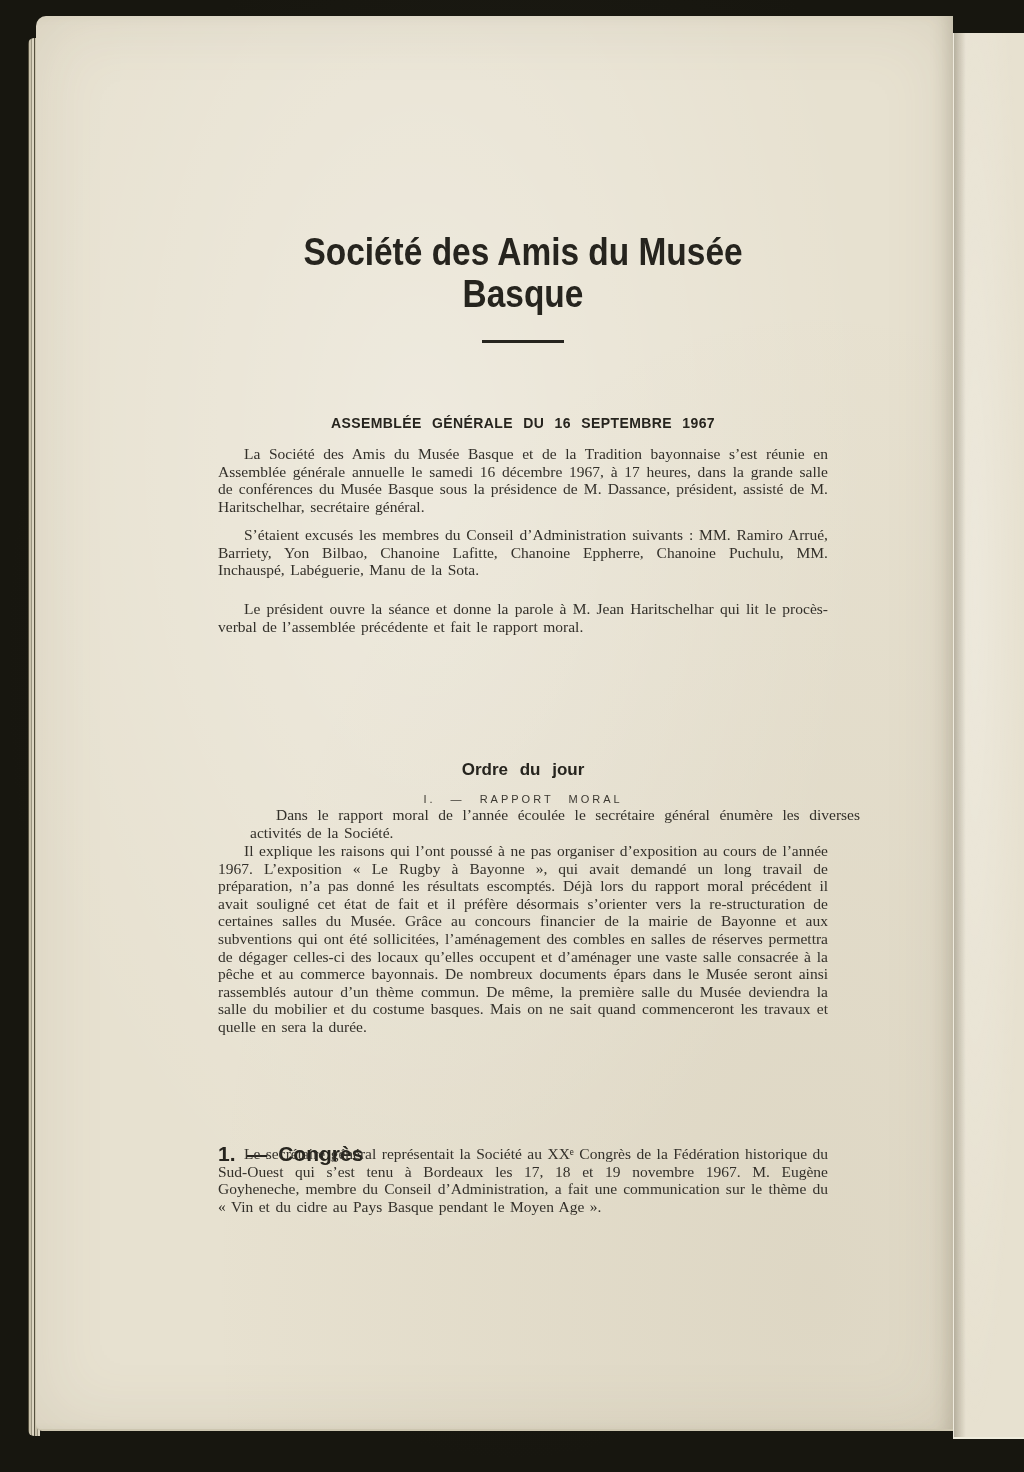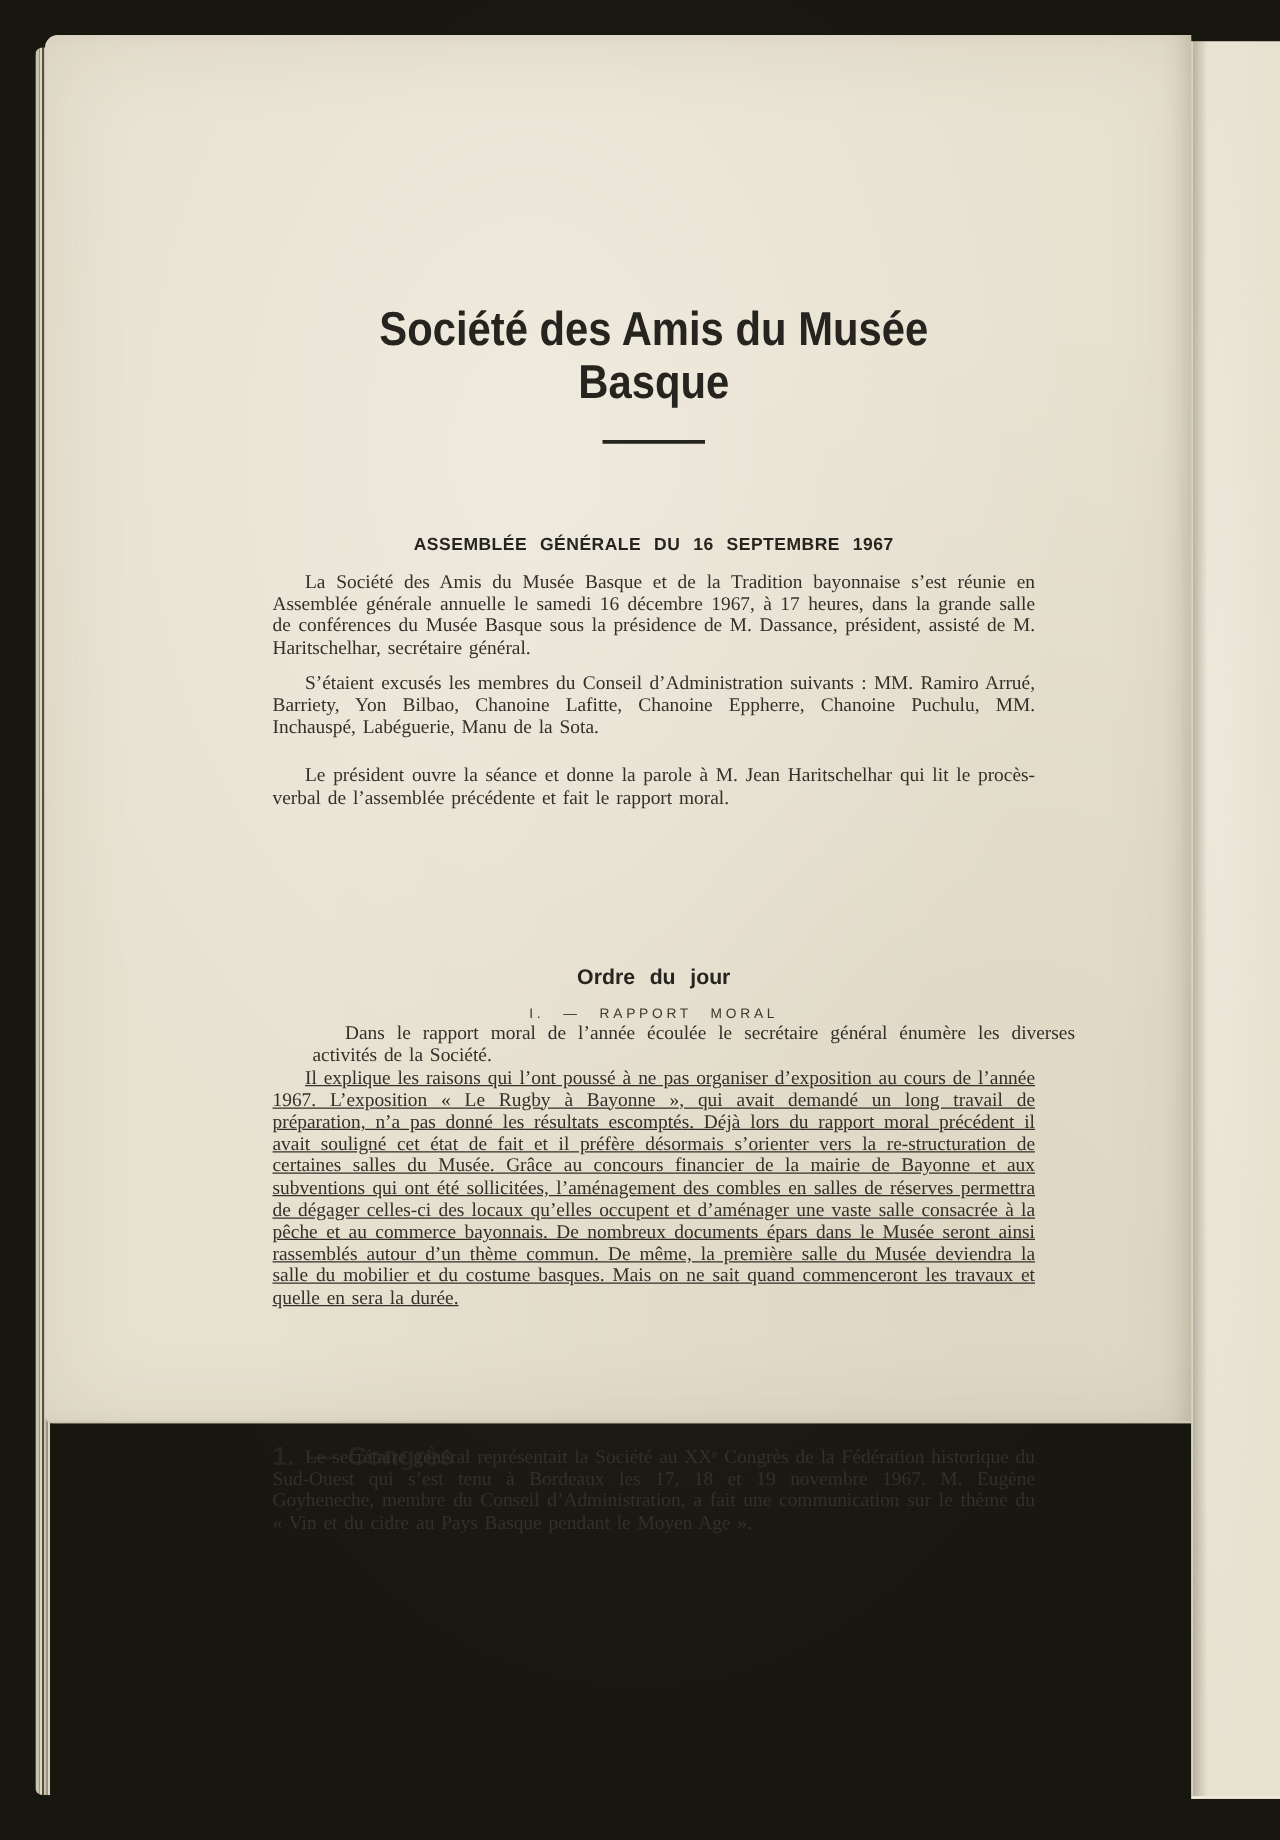--- a/index.html
+++ b/index.html
@@ -23,21 +23,21 @@
   
   .page-stack-edge{
     position:absolute;left:28px;top:38px;width:12px;height:1398px;
     background:repeating-linear-gradient(to right,
       #55503f 0 1px,#c9c2ac 1px 3px,#9a9480 3px 4px,#ddd6c2 4px 6px);
     border-radius:6px 0 0 6px;
   }
 
   
   .page{
-    position:absolute;left:36px;top:28px;width:917px;height:1111px;
+    position:absolute;left:36px;top:16px;width:917px;height:1415px;
     background:
       radial-gradient(ellipse at 42% 30%, rgba(255,255,255,.30), rgba(255,255,255,0) 60%),
       radial-gradient(ellipse at 85% 90%, rgba(140,125,90,.10), rgba(0,0,0,0) 55%),
       var(--paper);
     border-radius:10px 0 0 6px;
     border-bottom:2px solid #cdc6b0;
     box-shadow:inset 0 0 70px rgba(125,112,82,.14), inset -14px 0 18px -10px rgba(95,86,62,.25);
   }
 
   
@@ -91,21 +91,21 @@
     font-weight:400;font-size:11px;letter-spacing:3px;word-spacing:9px;
     color:#3b3831;
   }
   .section-heading{
     top:1126px;text-align:left;
     font-family:"Liberation Sans","DejaVu Sans",sans-serif;
     font-weight:700;font-size:21px;word-spacing:5px;
     color:var(--ink-strong);
   }
   .p1{top:418px;margin-top:11px;} .p2{top:510px;} .p3{top:584px;}
-  .p4{top:790px;margin-left:32px;} .p5{top:826px;text-decoration:underline;} .p6{top:1129px;}
+  .p4{top:790px;margin-left:32px;} .p5{top:826px;} .p6{top:1129px;}
 </style>
 </head>
 <body>
 
 <div class="scan">
 
   <div class="page-stack-edge"></div>
 
   <div class="page">
 

